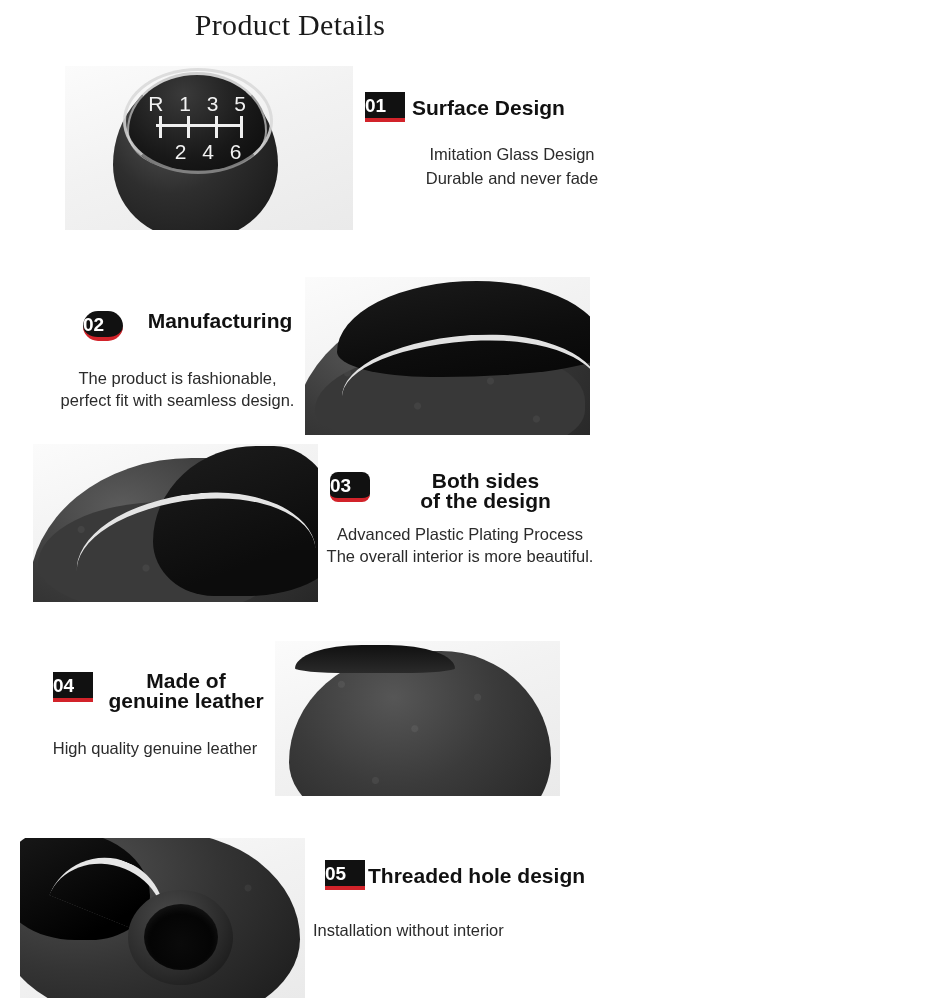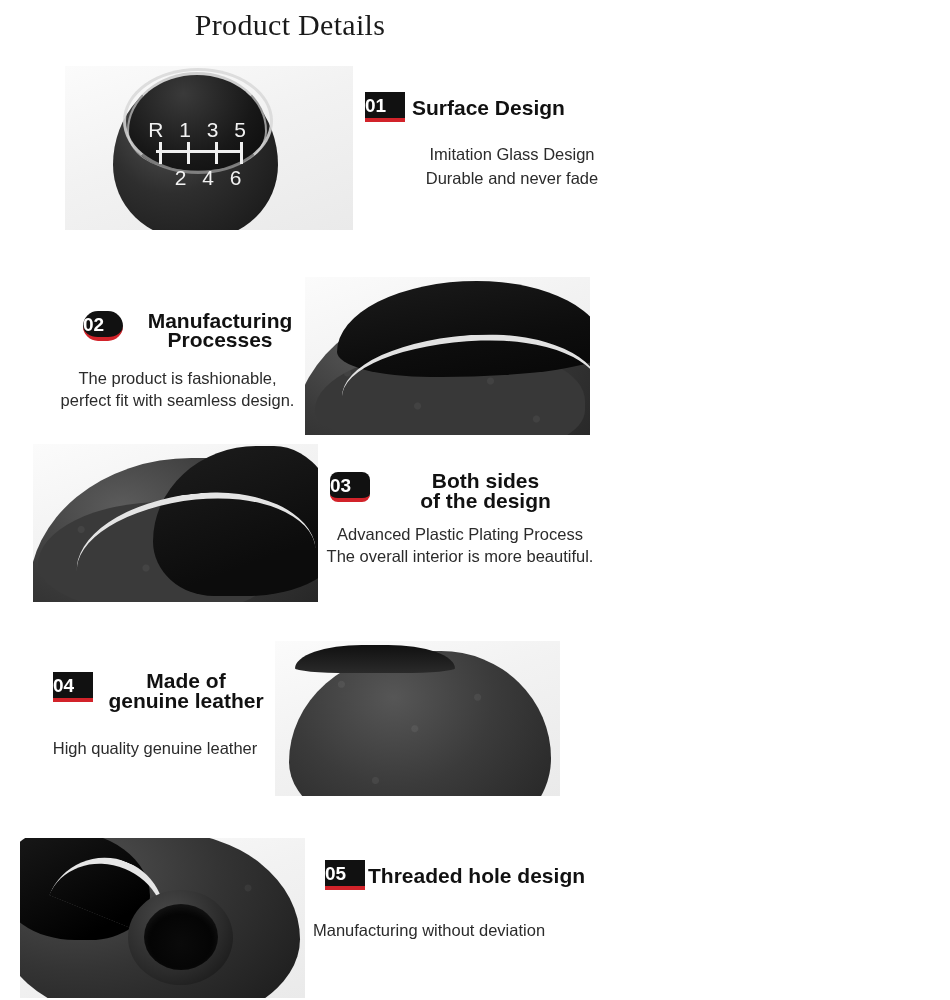--- a/index.html
+++ b/index.html
@@ -82,21 +82,20 @@
     border-bottom-color: #8d8d8d;
     opacity: .85;
   }
   .k1-pattern {
     position:absolute; left: 82px; top: 26px; width: 105px; height: 70px;
     color: #f2f2f2;
     font-family: "Liberation Sans", sans-serif;
     font-size: 21px;
     letter-spacing: 5px;
     text-align: center;
-    margin-top: 26px;
   }
   .k1-row { height: 22px; }
   .k1-grid { position: relative; height: 26px; }
   .k1-grid .hbar { position:absolute; left: 9px; top: 10px; width: 86px; height: 3px; background:#f0f0f0; }
   .k1-grid .vbar { position:absolute; width: 3px; height: 22px; background:#f0f0f0; top: 2px; }
 
   
   #photo2 { left: 305px; top: 277px; width: 285px; height: 158px; }
   .k2-body {
     position:absolute; left: -10px; top: 18px; width: 320px; height: 200px;
@@ -244,21 +243,20 @@
   <div class="photo" id="photo2">
     <div class="ph-inner"></div>
     <div class="k2-body"></div>
     <div class="k2-texture"></div>
     <div class="k2-gloss"></div>
     <div class="k2-chrome"></div>
   </div>
 
   <div class="num-badge" style="left:83px; top:311px;border-radius:15px;">02</div>
   <div class="head center" style="left:130px; top:308px; width:180px;">Manufacturing</div>
-  <div class="head center" style="left:130px; top:327px; width:180px;">Processes</div>
   <div class="desc center" style="left:45px; top:366px; width:265px;">The product is fashionable,</div>
   <div class="desc center" style="left:45px; top:388px; width:265px;">perfect fit with seamless design.</div>
 
   <div class="photo" id="photo3">
     <div class="ph-inner"></div>
     <div class="k3-body"></div>
     <div class="k3-texture"></div>
     <div class="k3-gloss"></div>
     <div class="k3-chrome"></div>
   </div>
@@ -285,15 +283,15 @@
     <div class="k5-body"></div>
     <div class="k5-texture"></div>
     <div class="k5-gloss"></div>
     <div class="k5-chrome"></div>
     <div class="k5-hole-outer"></div>
     <div class="k5-hole-inner"></div>
   </div>
 
   <div class="num-badge" style="left:325px; top:860px;">05</div>
   <div class="head" style="left:368px; top:863px; width:320px;">Threaded hole design</div>
-  <div class="desc" style="left:313px; top:918px; width:340px;">Manufacturing without deviation</div>
+  <div class="desc" style="left:313px; top:918px; width:340px;">Installation without interior</div>
 
 </div>
 
 </body></html>

